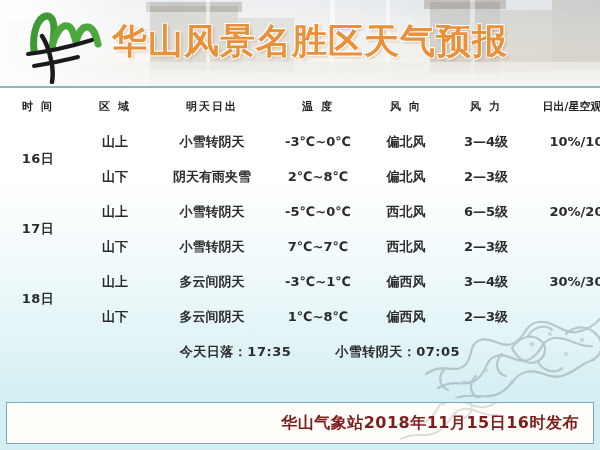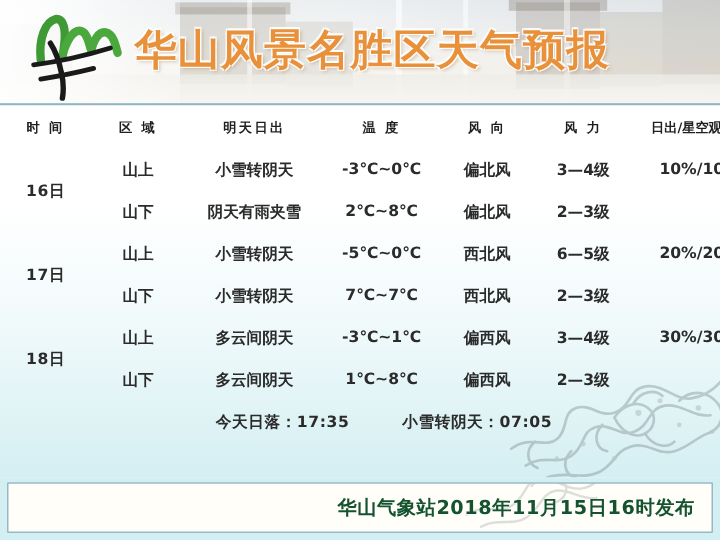--- a/index.html
+++ b/index.html
@@ -205,21 +205,21 @@
     position: absolute;
     right: 88px;
     top: -18px;
     width: 120px;
     height: 60px;
     opacity: 0.30;
   }
   .footer-text {
     font-size: 16px;
     font-weight: bold;
-    color: #14532d;
+    color: #7f1d1d;
     letter-spacing: 0.5px;
     text-shadow: 0 1px 0 rgba(255,255,255,0.9);
     position: relative;
     z-index: 2;
   }
 </style>
 </head>
 <body>
 
 <div class="page">

